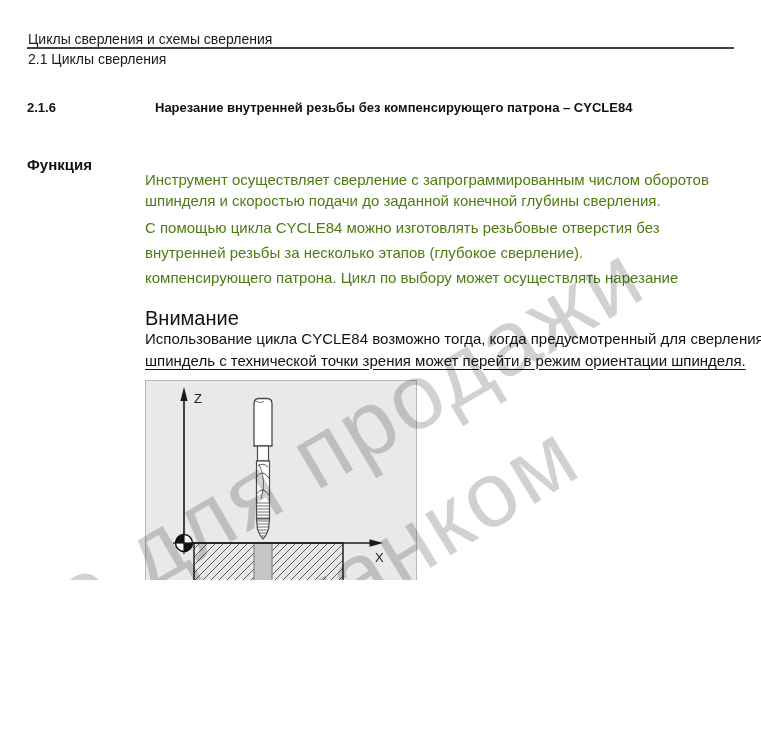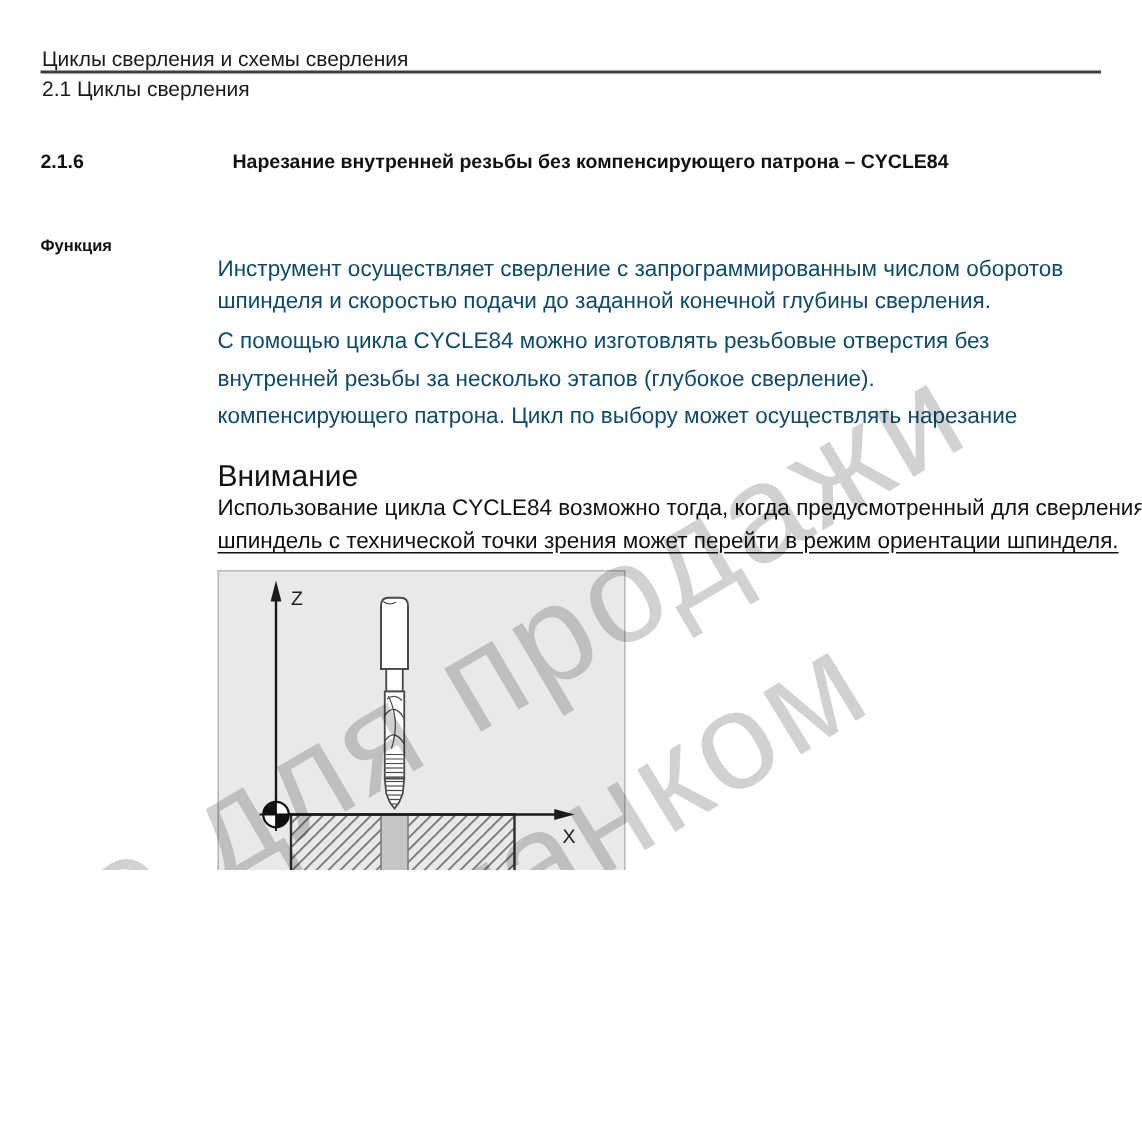--- a/index.html
+++ b/index.html
@@ -6,22 +6,22 @@
   .page {
     position:relative; width:761px; height:580px;
     background:#ffffff; overflow:hidden;
     font-family:"Liberation Sans", sans-serif;
     color:#111;
   }
   .abs { position:absolute; }
   .hdr-small { font-size:14px; color:#1a1a1a; white-space:nowrap; }
   .rule { height:2px; background:#3f3f3f; }
   .heading-num, .heading-title { font-size:13px; font-weight:bold; white-space:nowrap; }
-  .side-label { font-size:11px; font-weight:bold; line-height:21px; white-space:nowrap; }
-  .body-text { font-size:15px; color:#0c4a6e; }
+  .side-label { font-size:15px; font-weight:bold; line-height:21px; white-space:nowrap; }
+  .body-text { font-size:15px; color:#4d7c0f; }
   .para1 { line-height:20.5px; white-space:nowrap; }
   .para2 { line-height:25px; white-space:nowrap; }
   .att-title { font-size:20px; white-space:nowrap; }
   .att-body { font-size:15px; line-height:21.5px; white-space:nowrap; }
   .u { text-decoration:underline; text-underline-offset:2.5px; }
   .figure {
     background:var(--figure-bg,#e9e9e9);
     border:1px solid #b8b8b8;
   }
   .code {

